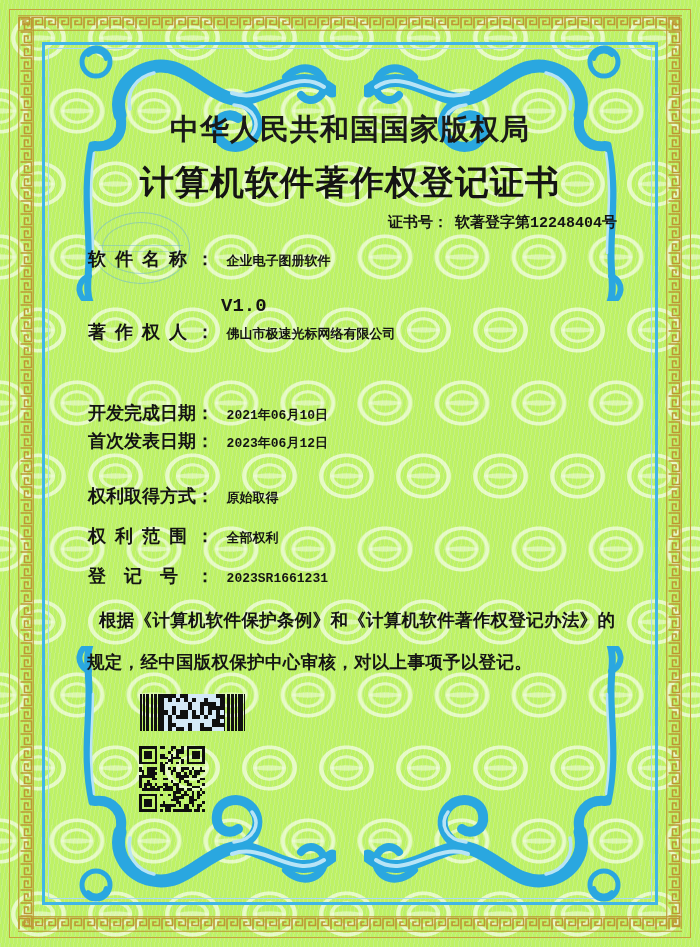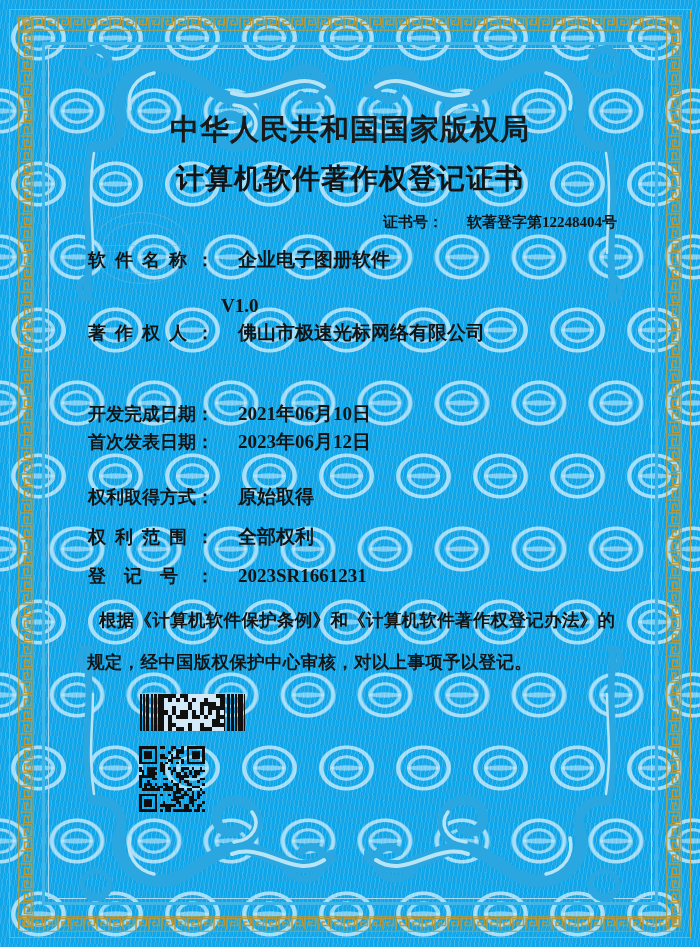--- a/index.html
+++ b/index.html
@@ -1,21 +1,21 @@
 <!DOCTYPE html>
 <html><head>
 <meta charset="utf-8">
 <style>
   html,body{margin:0;padding:0;}
   body{
     width:700px;height:947px;overflow:hidden;
     font-family:"Liberation Serif","DejaVu Serif",serif;
     background:#d2e8f7;
   }
-  .page{position:relative;width:700px;height:947px;background:#0ea5e9;}
+  .page{position:relative;width:700px;height:947px;background:#bef264;font-family:Liberation Mono, monospace;}
 
   
   .pattern{
     position:absolute;inset:0;
     background-image:
       radial-gradient(ellipse 28px 23px at 38.5px 38px, rgba(255,255,255,0) 80%, rgba(255,255,255,.62) 84% 96%, rgba(255,255,255,0) 100%),
       radial-gradient(ellipse 28px 23px at 38.5px 38px, rgba(255,255,255,0) 80%, rgba(255,255,255,.62) 84% 96%, rgba(255,255,255,0) 100%),
       radial-gradient(ellipse 17px 13px at 38.5px 38px, rgba(255,255,255,0) 70%, rgba(255,255,255,.55) 78% 95%, rgba(255,255,255,0) 100%),
       radial-gradient(ellipse 17px 13px at 38.5px 38px, rgba(255,255,255,0) 70%, rgba(255,255,255,.55) 78% 95%, rgba(255,255,255,0) 100%),
       radial-gradient(ellipse 24px 4px at 38.5px 38px, rgba(255,255,255,.45) 0 55%, rgba(255,255,255,0) 75%),
@@ -44,28 +44,28 @@
   .orn-tl{left:36px;top:33px;}
   .orn-tr{right:36px;top:33px;transform:scaleX(-1);}
   .orn-bl{left:36px;bottom:33px;transform:scaleY(-1);}
   .orn-br{right:36px;bottom:33px;transform:scale(-1,-1);}
 
   .content{position:absolute;inset:0;z-index:5;color:#141414;}
 
   .authority{position:absolute;top:110px;left:0;width:100%;text-align:center;
     font-size:29px;font-weight:bold;letter-spacing:1px;color:#191919;}
   .cert-title{position:absolute;top:160px;left:0;width:100%;text-align:center;
-    font-size:28px;font-weight:bold;letter-spacing:1px;color:#141414;}
+    font-size:34px;font-weight:bold;letter-spacing:1px;color:#141414;}
   .cert-no{position:absolute;top:213px;right:83px;font-size:15px;font-weight:bold;}
-  .cert-no .cert-no-lbl{margin-right:24px;}
+  .cert-no .cert-no-lbl{margin-right:7px;}
 
   .row{position:absolute;left:88px;white-space:nowrap;}
   .lbl{display:inline-block;width:126px;font-size:18px;font-weight:bold;
     text-align:justify;text-align-last:justify;vertical-align:baseline;}
-  .val{margin-left:20px;font-size:19px;font-weight:bold;}
+  .val{margin-left:3px;font-size:13px;font-weight:bold;}
   .version{position:absolute;left:221px;top:271px;font-size:19px;font-weight:bold;margin-top:24px;}
 
   .st{position:absolute;font-size:17.5px;font-weight:bold;letter-spacing:.3px;white-space:nowrap;}
   .st1{left:99px;top:608px;}
   .st2{left:87px;top:650px;}
 
   .issue-date{position:absolute;left:428px;top:830px;font-size:19px;font-weight:bold;letter-spacing:.5px;}
 
   
   .barcode{position:absolute;left:140px;top:694px;width:106px;height:37px;}

